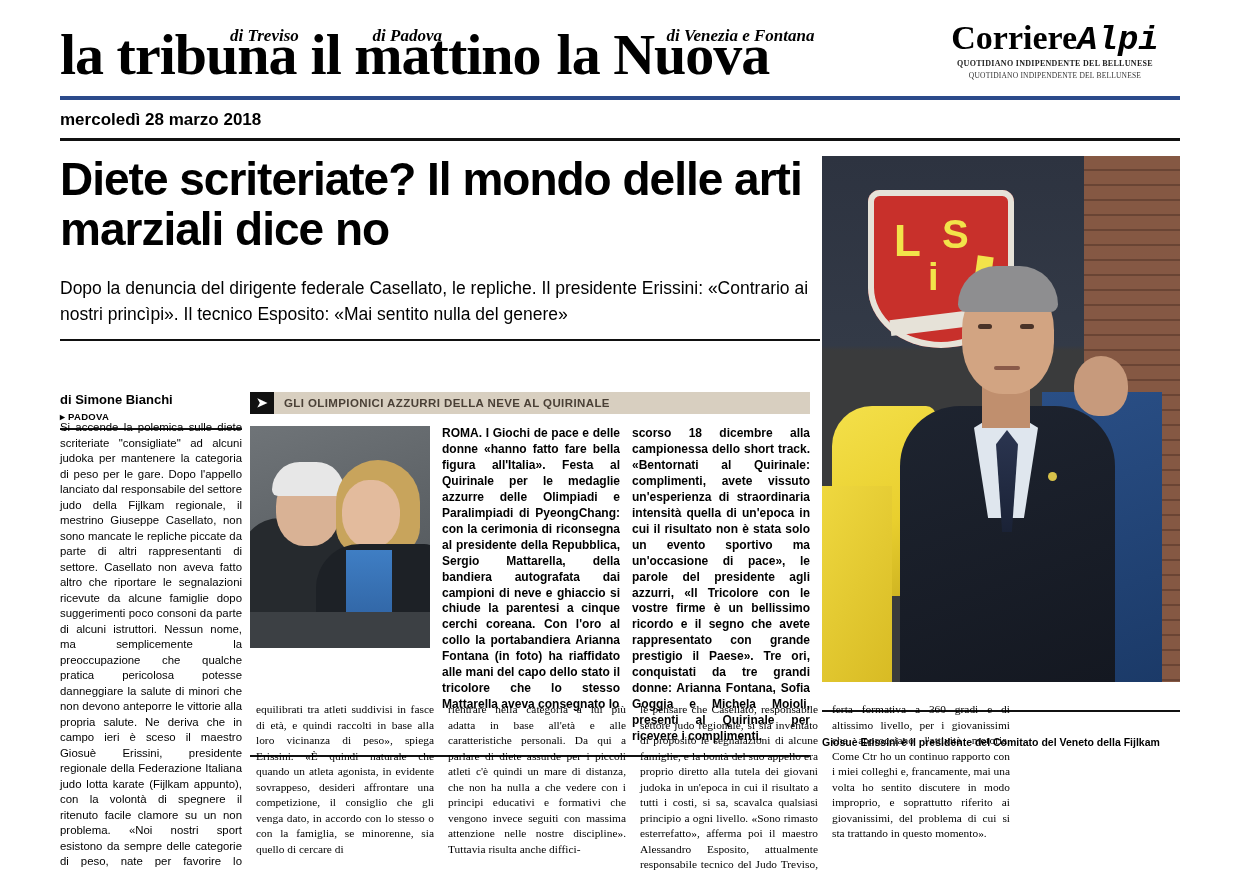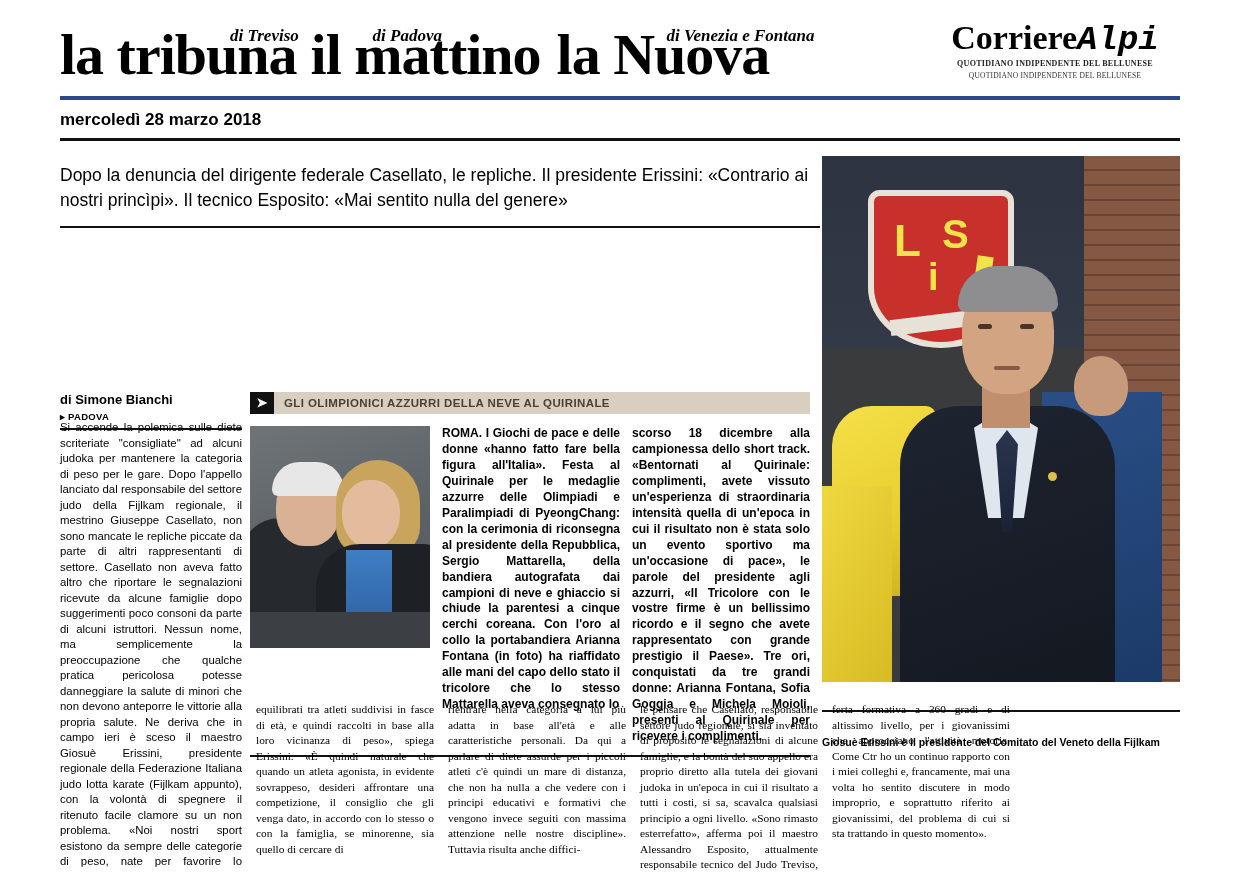--- a/index.html
+++ b/index.html
@@ -458,20 +458,21 @@
         <div class="corriere-sub2">QUOTIDIANO INDIPENDENTE DEL BELLUNESE</div>
       </div>
     </div>
   </div>
   <div class="mh-rule"></div>
 
   <div class="datebar">mercoledì 28 marzo 2018</div>
   <div class="datebar-rule"></div>
 
   <div class="headline-wrap">
+    <div class="headline">Diete scriteriate? Il mondo delle arti marziali dice no</div>
     <div class="subhead">Dopo la denuncia del dirigente federale Casellato, le repliche. Il presidente Erissini: «Contrario ai nostri princìpi». Il tecnico Esposito: «Mai sentito nulla del genere»</div>
     <div class="subhead-rule"></div>
   </div>
 
   <div class="content">
 
     <div class="byline-col">
       <div class="byline">di Simone Bianchi</div>
       <div class="byline-place">PADOVA</div>
       <div class="byline-rule"></div>

